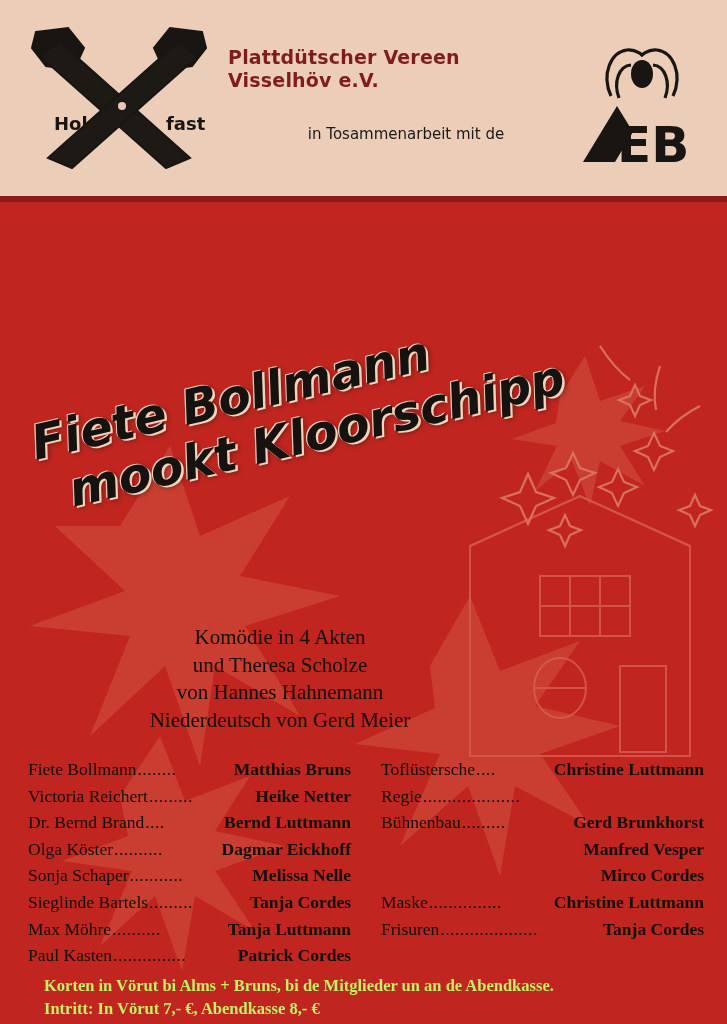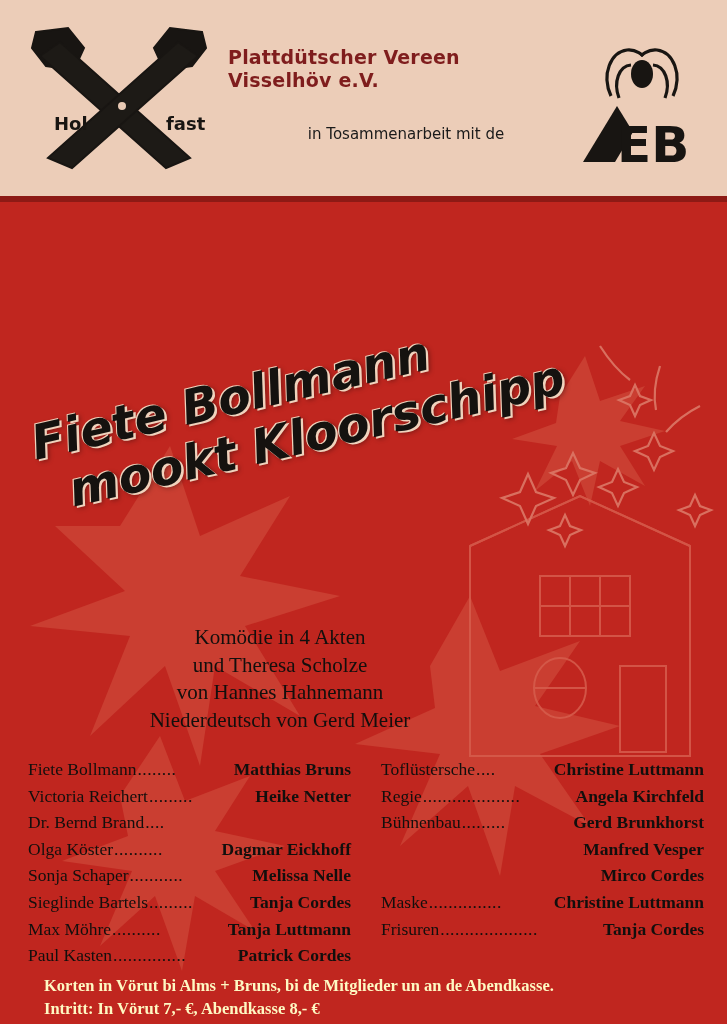--- a/index.html
+++ b/index.html
@@ -154,21 +154,21 @@
   
   .tickets {
     position: absolute;
     top: 778px;
     left: 44px;
     width: 650px;
     font-family: "Liberation Serif", serif;
     font-weight: bold;
     font-size: 16.5px;
     line-height: 1.42;
-    color: #fef9c3;
+    color: #bef264;
   }
 </style>
 </head>
 <body>
 
 <div class="poster">
 
   <div class="header">
 
     <div class="logo-left">
@@ -259,20 +259,21 @@
           <span class="actor">Matthias Bruns</span>
         </div>
         <div class="cast-row">
           <span class="role">Victoria Reichert</span>
           <span class="dots">.........</span>
           <span class="actor">Heike Netter</span>
         </div>
         <div class="cast-row">
           <span class="role">Dr. Bernd Brand</span>
           <span class="dots">....</span>
+          <span class="actor">Bernd Luttmann</span>
         </div>
         <div class="cast-row">
           <span class="role">Olga Köster</span>
           <span class="dots">..........</span>
           <span class="actor">Dagmar Eickhoff</span>
         </div>
         <div class="cast-row">
           <span class="role">Sonja Schaper</span>
           <span class="dots">...........</span>
           <span class="actor">Melissa Nelle</span>
@@ -296,21 +297,20 @@
 
       <div class="cast-col">
         <div class="cast-row">
           <span class="role">Toflüstersche</span>
           <span class="dots">....</span>
           <span class="actor">Christine Luttmann</span>
         </div>
         <div class="cast-row">
           <span class="role">Regie</span>
           <span class="dots">....................</span>
-          <span class="actor">Angela Kirchfeld</span>
         </div>
         <div class="cast-row blank">
           <span class="role"></span>
           <span class="dots"></span>
           <span class="actor"></span>
         </div>
         <div class="cast-row">
           <span class="role">Bühnenbau</span>
           <span class="dots">.........</span>
           <span class="actor">Gerd Brunkhorst</span>

